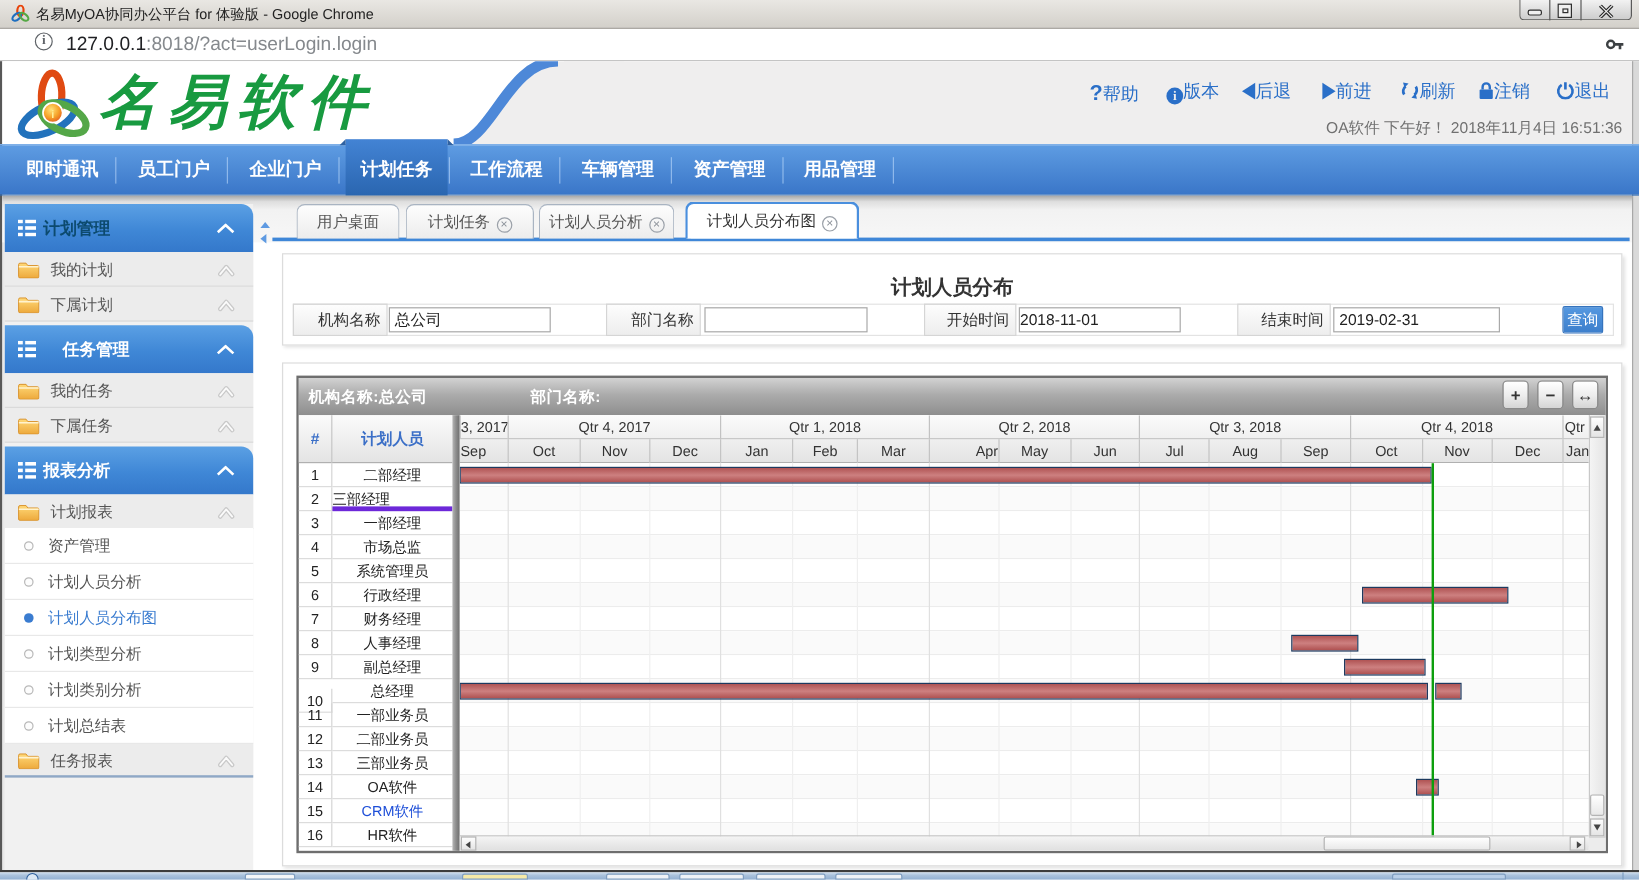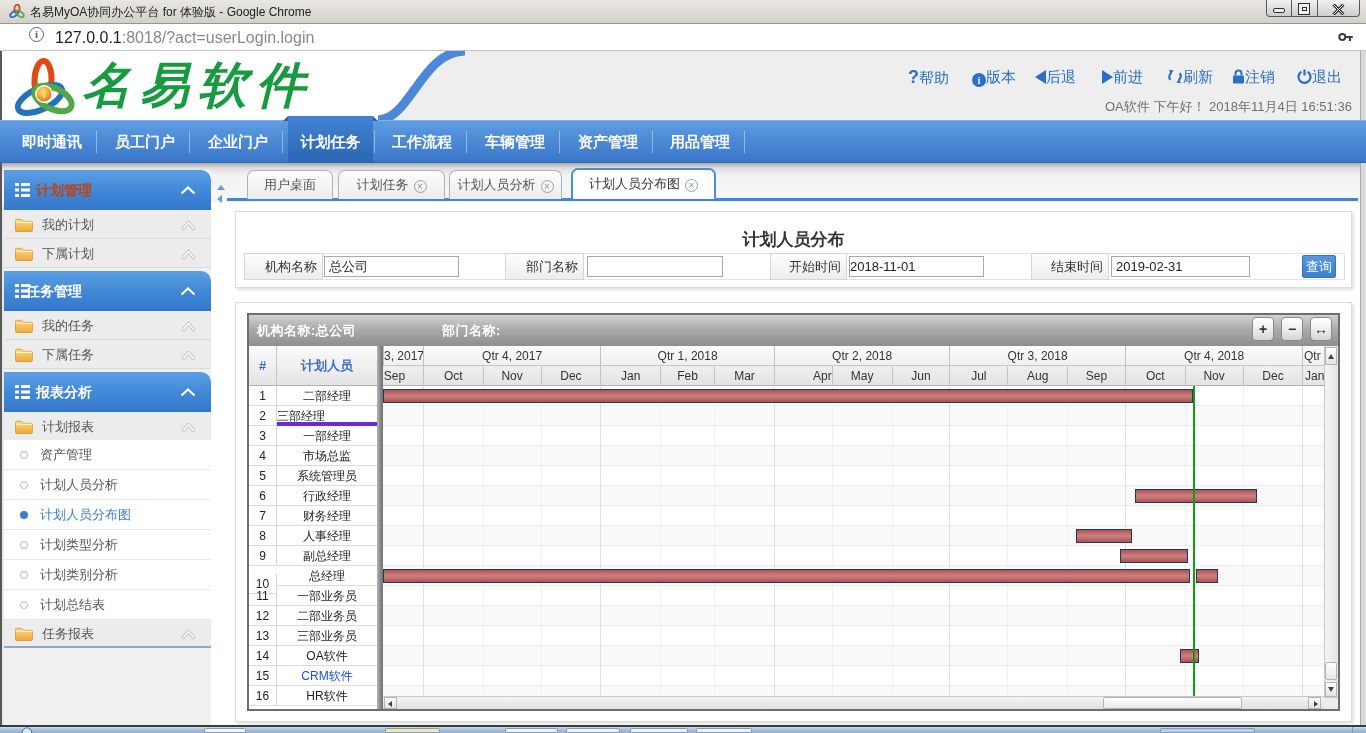--- a/index.html
+++ b/index.html
@@ -112,34 +112,34 @@
 <div class="ab" style="left:4px;top:170px;width:207px;height:555px;background:#f1f1f1"></div>
 <div class="ab" style="left:4px;top:170px;width:207px;height:40px;background:linear-gradient(#5ba0e4,#3f87d6 55%,#3478cb);border-radius:0 10px 0 0"></div>
 <svg class="ab" style="left:15px;top:183px" width="15" height="14" viewBox="0 0 15 14">
 <rect x="0" y="0" width="4" height="3" fill="#fff"></rect>
     <rect x="6" y="0" width="9" height="3" fill="#fff"></rect>
 <rect x="0" y="5.5" width="4" height="3" fill="#fff"></rect>
     <rect x="6" y="5.5" width="9" height="3" fill="#fff"></rect>
 <rect x="0" y="11" width="4" height="3" fill="#fff"></rect>
     <rect x="6" y="11" width="9" height="3" fill="#fff"></rect>
   </svg>
-<div class="ab" style="left:36px;top:170px;height:40px;line-height:40px;font-size:14px;font-weight:bold;color:#c2410c">计划管理</div>
+<div class="ab" style="left:36px;top:170px;height:40px;line-height:40px;font-size:14px;font-weight:bold;color:#0c4a6e">计划管理</div>
 <svg class="ab" style="left:180px;top:186px" width="16" height="9" viewBox="0 0 16 9">
     <path d="M1.5 7.5 L8 1.5 L14.5 7.5" fill="none" stroke="#fff" stroke-width="2.2"></path>
   </svg>
 <div class="ab" style="left:4px;top:271px;width:207px;height:40px;background:linear-gradient(#5ba0e4,#3f87d6 55%,#3478cb);border-radius:0 10px 0 0"></div>
 <svg class="ab" style="left:15px;top:284px" width="15" height="14" viewBox="0 0 15 14">
 <rect x="0" y="0" width="4" height="3" fill="#fff"></rect>
     <rect x="6" y="0" width="9" height="3" fill="#fff"></rect>
 <rect x="0" y="5.5" width="4" height="3" fill="#fff"></rect>
     <rect x="6" y="5.5" width="9" height="3" fill="#fff"></rect>
 <rect x="0" y="11" width="4" height="3" fill="#fff"></rect>
     <rect x="6" y="11" width="9" height="3" fill="#fff"></rect>
   </svg>
-<div class="ab" style="left:26px;top:271px;height:40px;line-height:40px;font-size:14px;font-weight:bold;color:#fff">任务管理</div>
+<div class="ab" style="left:52px;top:271px;height:40px;line-height:40px;font-size:14px;font-weight:bold;color:#fff">任务管理</div>
 <svg class="ab" style="left:180px;top:287px" width="16" height="9" viewBox="0 0 16 9">
     <path d="M1.5 7.5 L8 1.5 L14.5 7.5" fill="none" stroke="#fff" stroke-width="2.2"></path>
   </svg>
 <div class="ab" style="left:4px;top:372px;width:207px;height:40px;background:linear-gradient(#5ba0e4,#3f87d6 55%,#3478cb);border-radius:0 10px 0 0"></div>
 <svg class="ab" style="left:15px;top:385px" width="15" height="14" viewBox="0 0 15 14">
 <rect x="0" y="0" width="4" height="3" fill="#fff"></rect>
     <rect x="6" y="0" width="9" height="3" fill="#fff"></rect>
 <rect x="0" y="5.5" width="4" height="3" fill="#fff"></rect>
     <rect x="6" y="5.5" width="9" height="3" fill="#fff"></rect>
 <rect x="0" y="11" width="4" height="3" fill="#fff"></rect>

